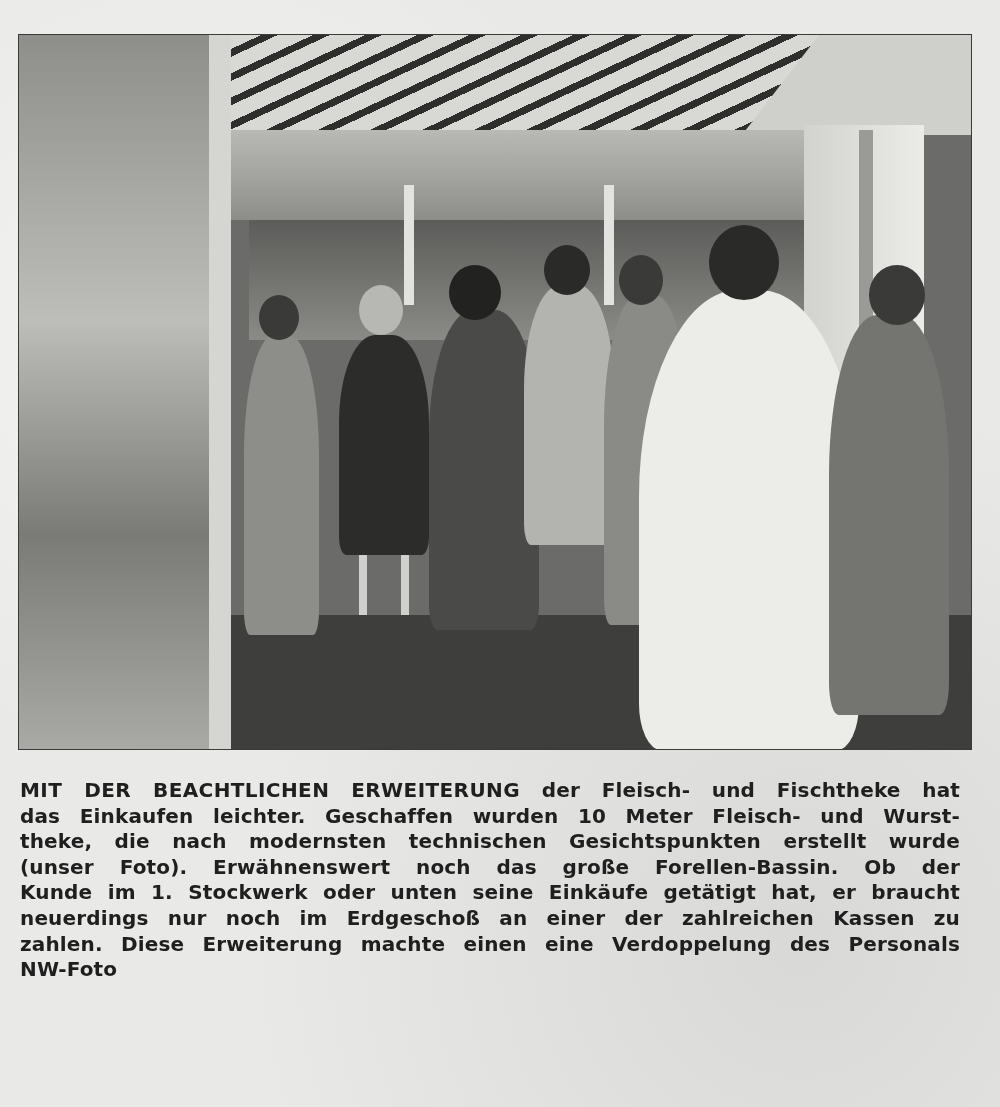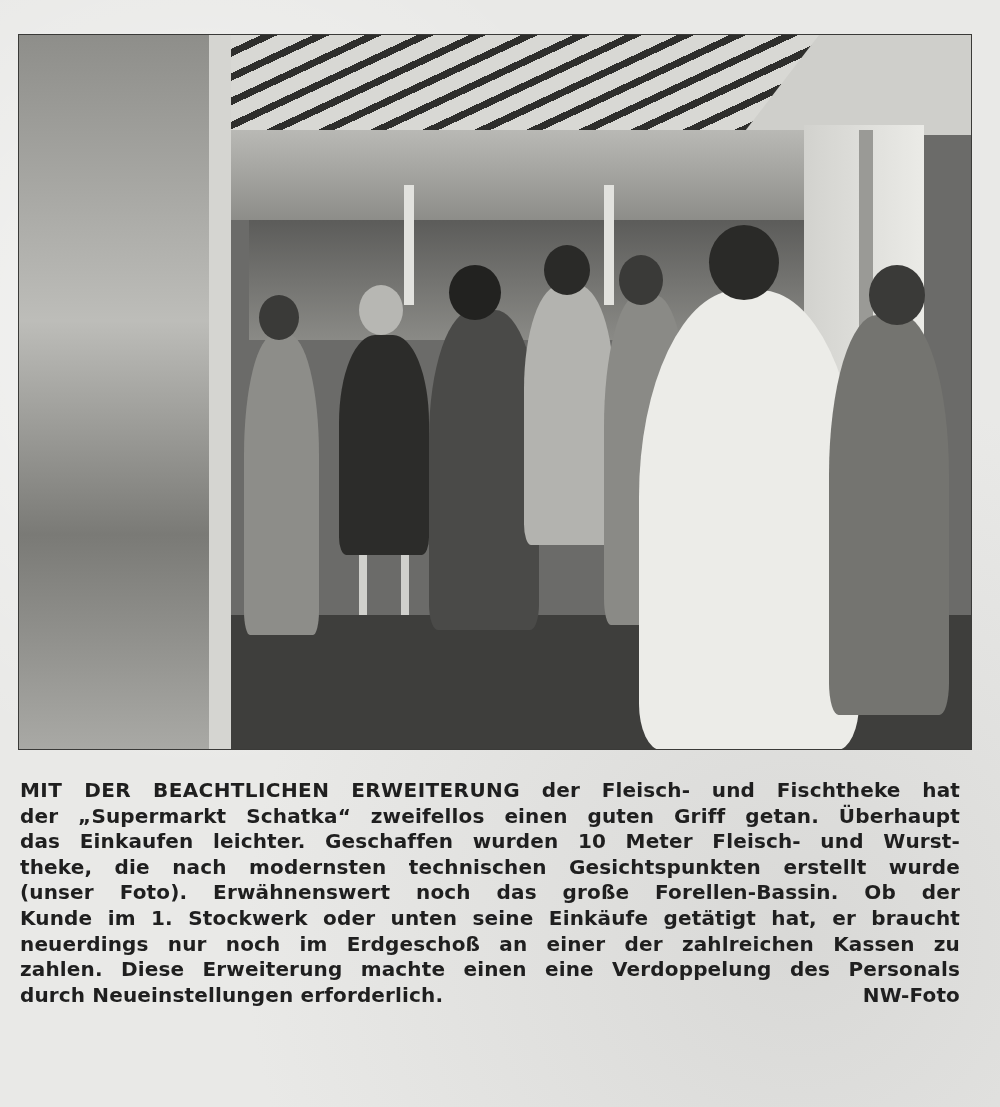--- a/index.html
+++ b/index.html
@@ -94,24 +94,22 @@
 
   <div class="person" style="left:620px;top:255px;width:220px;height:460px;background:#ecece8;border-radius:45% 45% 10% 10%;"></div>
   <div class="head" style="left:690px;top:190px;width:70px;height:75px;background:#2a2a28;"></div>
 
   <div class="person" style="left:810px;top:280px;width:120px;height:400px;background:#747470;"></div>
   <div class="head" style="left:850px;top:230px;width:56px;height:60px;background:#3a3a38;"></div>
 </div>
 
 <div class="caption">
   <span class="line"><span class="lead">MIT DER BEACHTLICHEN ERWEITERUNG</span><span> der Fleisch- und Fischtheke hat</span></span>
-  <span class="line">der „Supermarkt Schatka“ zweifellos einen guten Griff getan. Überhaupt</span>
   <span class="line">das Einkaufen leichter. Geschaffen wurden 10 Meter Fleisch- und Wurst-</span>
   <span class="line">theke, die nach modernsten technischen Gesichtspunkten erstellt wurde</span>
   <span class="line">(unser Foto). Erwähnenswert noch das große Forellen-Bassin. Ob der</span>
   <span class="line">Kunde im 1. Stockwerk oder unten seine Einkäufe getätigt hat, er braucht</span>
   <span class="line">neuerdings nur noch im Erdgeschoß an einer der zahlreichen Kassen zu</span>
   <span class="line">zahlen. Diese Erweiterung machte einen eine Verdoppelung des Personals</span>
   <span class="last-line">
-    <span>durch Neueinstellungen erforderlich.</span>
     <span class="credit">NW-Foto</span>
   </span>
 </div>
 
 </body></html>

